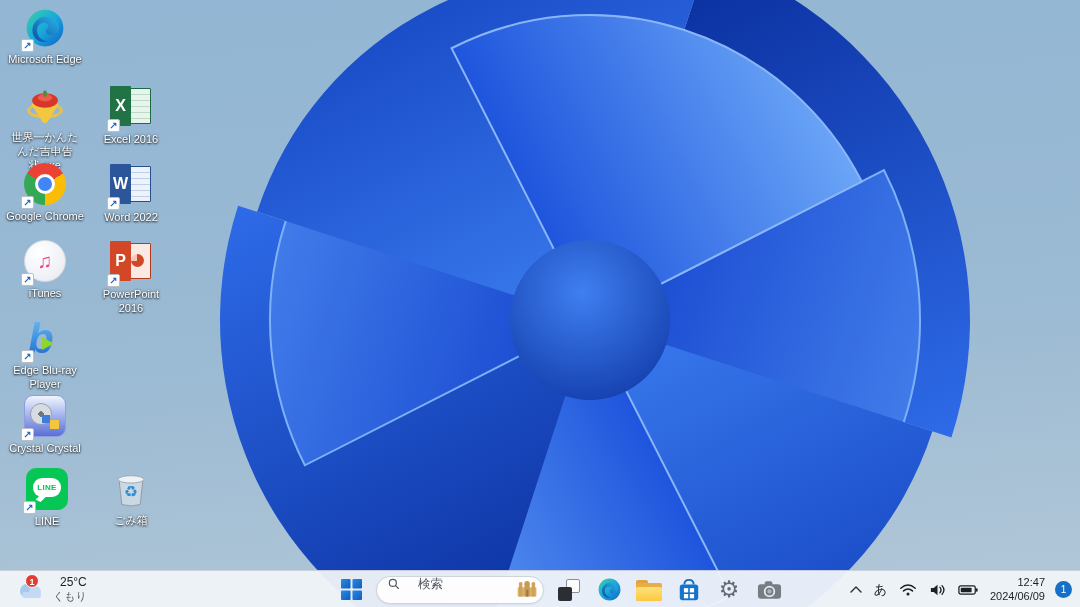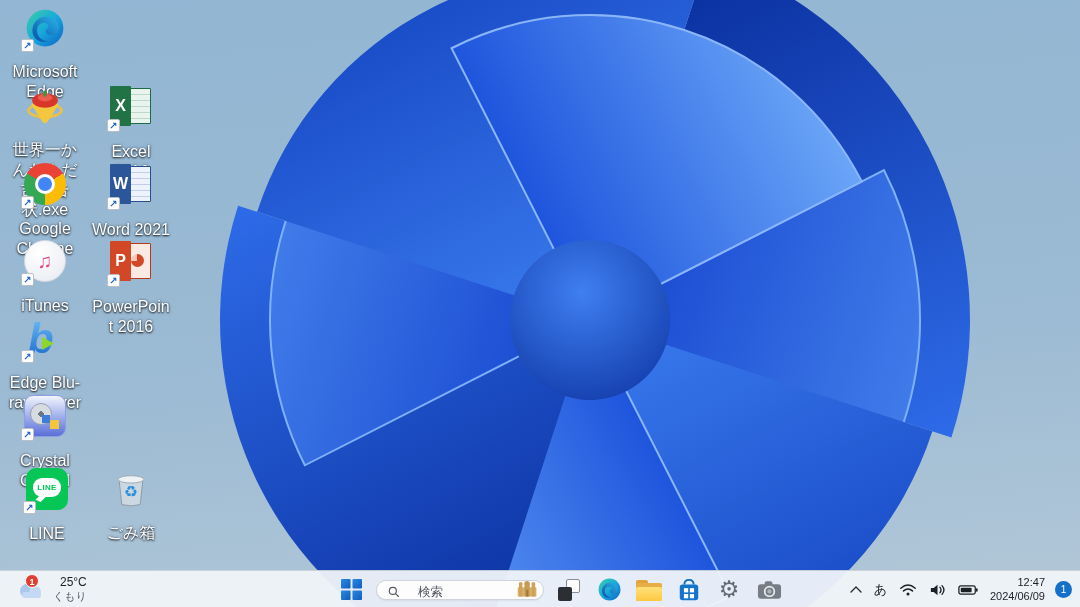--- a/index.html
+++ b/index.html
@@ -8,21 +8,21 @@
 
   .screen { position:relative; width:1080px; height:607px; overflow:hidden;
     background:linear-gradient(175deg,#92b6d3 0%,#9bbad3 55%,#b3c8d8 100%); }
 
   
   .wallpaper { position:absolute; inset:0; z-index:0; }
 
   
   .dicon { position:absolute; width:78px; z-index:2; text-align:center; cursor:default; }
   .dicon .ic { position:relative; width:44px; height:44px; margin:0 auto; }
-  .dicon .lbl { margin-top:12px; font-size:16px; line-height:1.25; color:#fff;
+  .dicon .lbl { margin-top:3px; font-size:11px; line-height:1.25; color:#fff;
     text-shadow:0 1px 2px rgba(0,0,0,.85), 0 0 3px rgba(0,0,0,.5); word-wrap:break-word; }
   .sc { position:absolute; left:-2px; bottom:-2px; width:13px; height:13px; background:#fff;
     border:1px solid #b9bfc6; border-radius:2px; font-size:10px; line-height:11px; color:#1e62c8;
     text-align:center; font-weight:bold; }
 
   .circle { width:42px; height:42px; border-radius:50%; margin:1px; }
   .chrome { background:conic-gradient(from -60deg,#ea4335 0 120deg,#fbbc05 0 240deg,#34a853 0 360deg); position:relative; }
   .chrome::before { content:""; position:absolute; left:11px; top:11px; width:20px; height:20px; border-radius:50%; background:#fff; }
   .chrome::after { content:""; position:absolute; left:14px; top:14px; width:14px; height:14px; border-radius:50%; background:#4285f4; }
 
@@ -63,22 +63,22 @@
   .tb-left { position:absolute; left:10px; top:0; height:37px; display:flex; align-items:center; gap:7px; padding:0 6px; border-radius:5px; }
   .weather-txt { display:flex; flex-direction:column; line-height:1.15; }
   .weather-temp { font-size:12px; color:#1c1f23;text-align:right; }
   .weather-cond { font-size:11px; color:#5a6068; }
   .cloud-wrap { position:relative; width:30px; height:24px; }
   .badge-red { position:absolute; left:9px; top:-4px; min-width:14px; height:14px; border-radius:50%;
     background:#df3e32; color:#fff; font-size:9px; font-weight:bold; line-height:14px; text-align:center;
     border:1px solid #fff; }
   .tb-center { position:absolute; left:336px; top:0; height:37px; display:flex; align-items:center; gap:10px; }
   .tb-btn { width:30px; height:30px; border-radius:5px; display:flex; align-items:center; justify-content:center; cursor:pointer; }
-  .search-pill { width:168px; height:20px; border-radius:14px; background:#fdfdfe; border:1px solid #cfd4da;
-    display:flex; align-items:flex-end; gap:18px; padding:0 5px 0 11px; cursor:pointer; box-shadow:0 1px 2px rgba(0,0,0,.06); }
+  .search-pill { width:168px; height:28px; border-radius:14px; background:#fdfdfe; border:1px solid #cfd4da;
+    display:flex; align-items:flex-start; gap:18px; padding:0 5px 0 11px; cursor:pointer; box-shadow:0 1px 2px rgba(0,0,0,.06); }
   .search-pill input { flex:1; border:none; outline:none; background:transparent; font-size:12.5px; color:#444; font-family:inherit; width:80px; }
   .search-pill input::placeholder { color:#50555c; opacity:1; }
   .gear { font-size:23px; color:#646b73; line-height:1; }
   .tb-right { position:absolute; right:4px; top:0; height:37px; display:flex; align-items:center; gap:4px; }
   .tray-btn { height:30px; display:flex; align-items:center; justify-content:center; padding:0 4px; border-radius:5px; cursor:pointer; }
   .ime { font-size:13px; color:#1c1f23; }
   .clock { display:flex; flex-direction:column; align-items:flex-end; line-height:1.2; font-size:11px; color:#1c1f23; padding:0 4px; cursor:pointer; }
   .badge-blue { width:17px; height:17px; border-radius:50%; background:#1470c8; color:#fff; font-size:10px;
     line-height:17px; text-align:center; margin:0 4px 0 2px; cursor:pointer; }
 
@@ -192,21 +192,21 @@
   <div class="dicon" style="left:92px;top:162px">
     <div class="ic">
       <div class="off-ic">
         <div class="off-page wd-page"></div>
         <div class="off-panel wd-panel">
             <span>W</span>
           </div>
       </div>
       <span class="sc">↗</span>
     </div>
-    <div class="lbl">Word 2021</div>
+    <div class="lbl">Word 2022</div>
   </div>
 
   <div class="dicon" style="left:6px;top:239px">
     <div class="ic">
       <div class="circle itunes">♫</div>
       <span class="sc">↗</span>
     </div>
     <div class="lbl">iTunes</div>
   </div>
 

